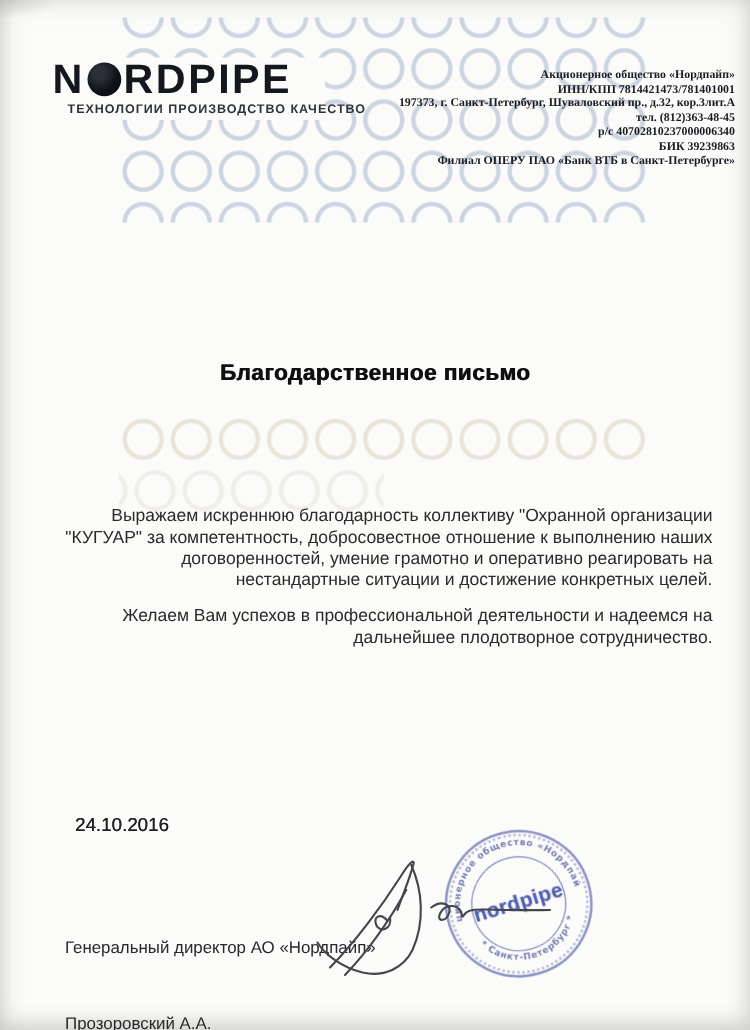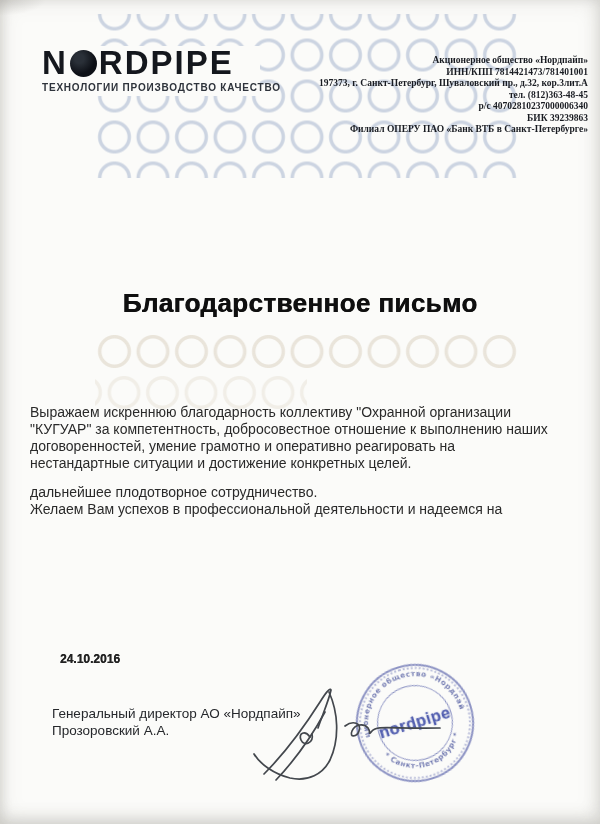--- a/index.html
+++ b/index.html
@@ -22,44 +22,44 @@
   .wm-mid-a{--ring:rgba(209,197,176,.42);left:95px;top:331px;width:424px;height:41px;}
   .wm-mid-b{--ring:rgba(209,197,176,.24);left:95px;top:372px;width:212px;height:41px;}
 
   
   .logo-block{position:absolute;left:42px;top:46px;width:218px;background:#fbfbf9;padding:2px 0 3px;}
   .brand{display:flex;align-items:center;font-weight:700;font-size:33px;
     letter-spacing:2px;color:#14171d;line-height:30px;white-space:nowrap;}
   .brand .disc{display:inline-block;width:27px;height:27px;border-radius:50%;
     background:radial-gradient(circle at 35% 32%, #2a3038 0 18%, #0d1016 60%);margin:0 2px;}
   .tagline{margin-top:4px;font-size:10px;font-weight:700;letter-spacing:.8px;
-    color:#2e333b;white-space:nowrap;}
+    color:#2e333b;white-space:nowrap;margin-left:12px;}
 
   
   .company-details{position:absolute;right:12px;top:55px;text-align:right;
     font-family:"Liberation Serif",serif;font-weight:700;font-size:9.5px;
     line-height:11.5px;color:#191c22;}
   .company-details span{display:block;white-space:nowrap;}
 
   
   .title{position:absolute;left:0;top:288px;width:100%;text-align:center;
-    font-size:26px;font-weight:700;color:#0f0f0f;letter-spacing:.4px;
+    font-size:18px;font-weight:700;color:#0f0f0f;letter-spacing:.4px;
     text-shadow:.6px 0 0 #0f0f0f;}
 
   
-  .body-text{position:absolute;left:30px;right:30px;top:404px;text-align:left;
+  .body-text{position:absolute;left:30px;right:30px;top:404px;text-align:right;
     font-size:14px;line-height:17px;color:#2a2a2a;}
   .body-text .line{display:block;white-space:nowrap;}
   .para2{margin-top:12px;}
 
   
-  .date{position:absolute;left:60px;top:652px;font-size:12px;color:#222;font-weight:700;
+  .date{position:absolute;left:60px;top:652px;font-size:15px;color:#222;font-weight:400;
     text-shadow:.2px 0 0 #222;}
   .signoff{position:absolute;left:52px;top:706px;font-size:13.5px;line-height:16.5px;color:#26282c;}
-  .signoff span{display:block;white-space:nowrap;}
+  .signoff span{display:block;white-space:nowrap;margin-top:44px;}
 
   
   .signature{position:absolute;left:250px;top:660px;z-index:3;}
   .signature path{fill:none;stroke:#43474d;stroke-width:1.7;stroke-linecap:round;}
 
   
   .stamp{position:absolute;left:356px;top:664px;width:118px;height:118px;
     transform:rotate(-17deg);z-index:2;opacity:.88;filter:blur(.2px);}
   .stamp .ring-outer{position:absolute;inset:0;border-radius:50%;
     border:2px solid rgba(84,94,168,.75);}
@@ -108,22 +108,22 @@
   <div class="title">Благодарственное письмо</div>
 
   <div class="body-text">
     <div class="para1">
       <span class="line">Выражаем искреннюю благодарность коллективу "Охранной организации</span>
       <span class="line">"КУГУАР" за компетентность, добросовестное отношение  к выполнению наших</span>
       <span class="line">договоренностей, умение грамотно и оперативно реагировать на</span>
       <span class="line">нестандартные ситуации и достижение конкретных целей.</span>
     </div>
     <div class="para2">
+      <span class="line">Желаем Вам успехов в профессиональной деятельности и надеемся на</span>
       <span class="line">дальнейшее плодотворное сотрудничество.</span>
-      <span class="line">Желаем Вам успехов в профессиональной деятельности и надеемся на</span>
     </div>
   </div>
 
   <div class="date">24.10.2016</div>
 
   <div class="signoff">
     <span>Генеральный директор АО «Нордпайп»</span>
     <span>Прозоровский А.А.</span>
   </div>
 

